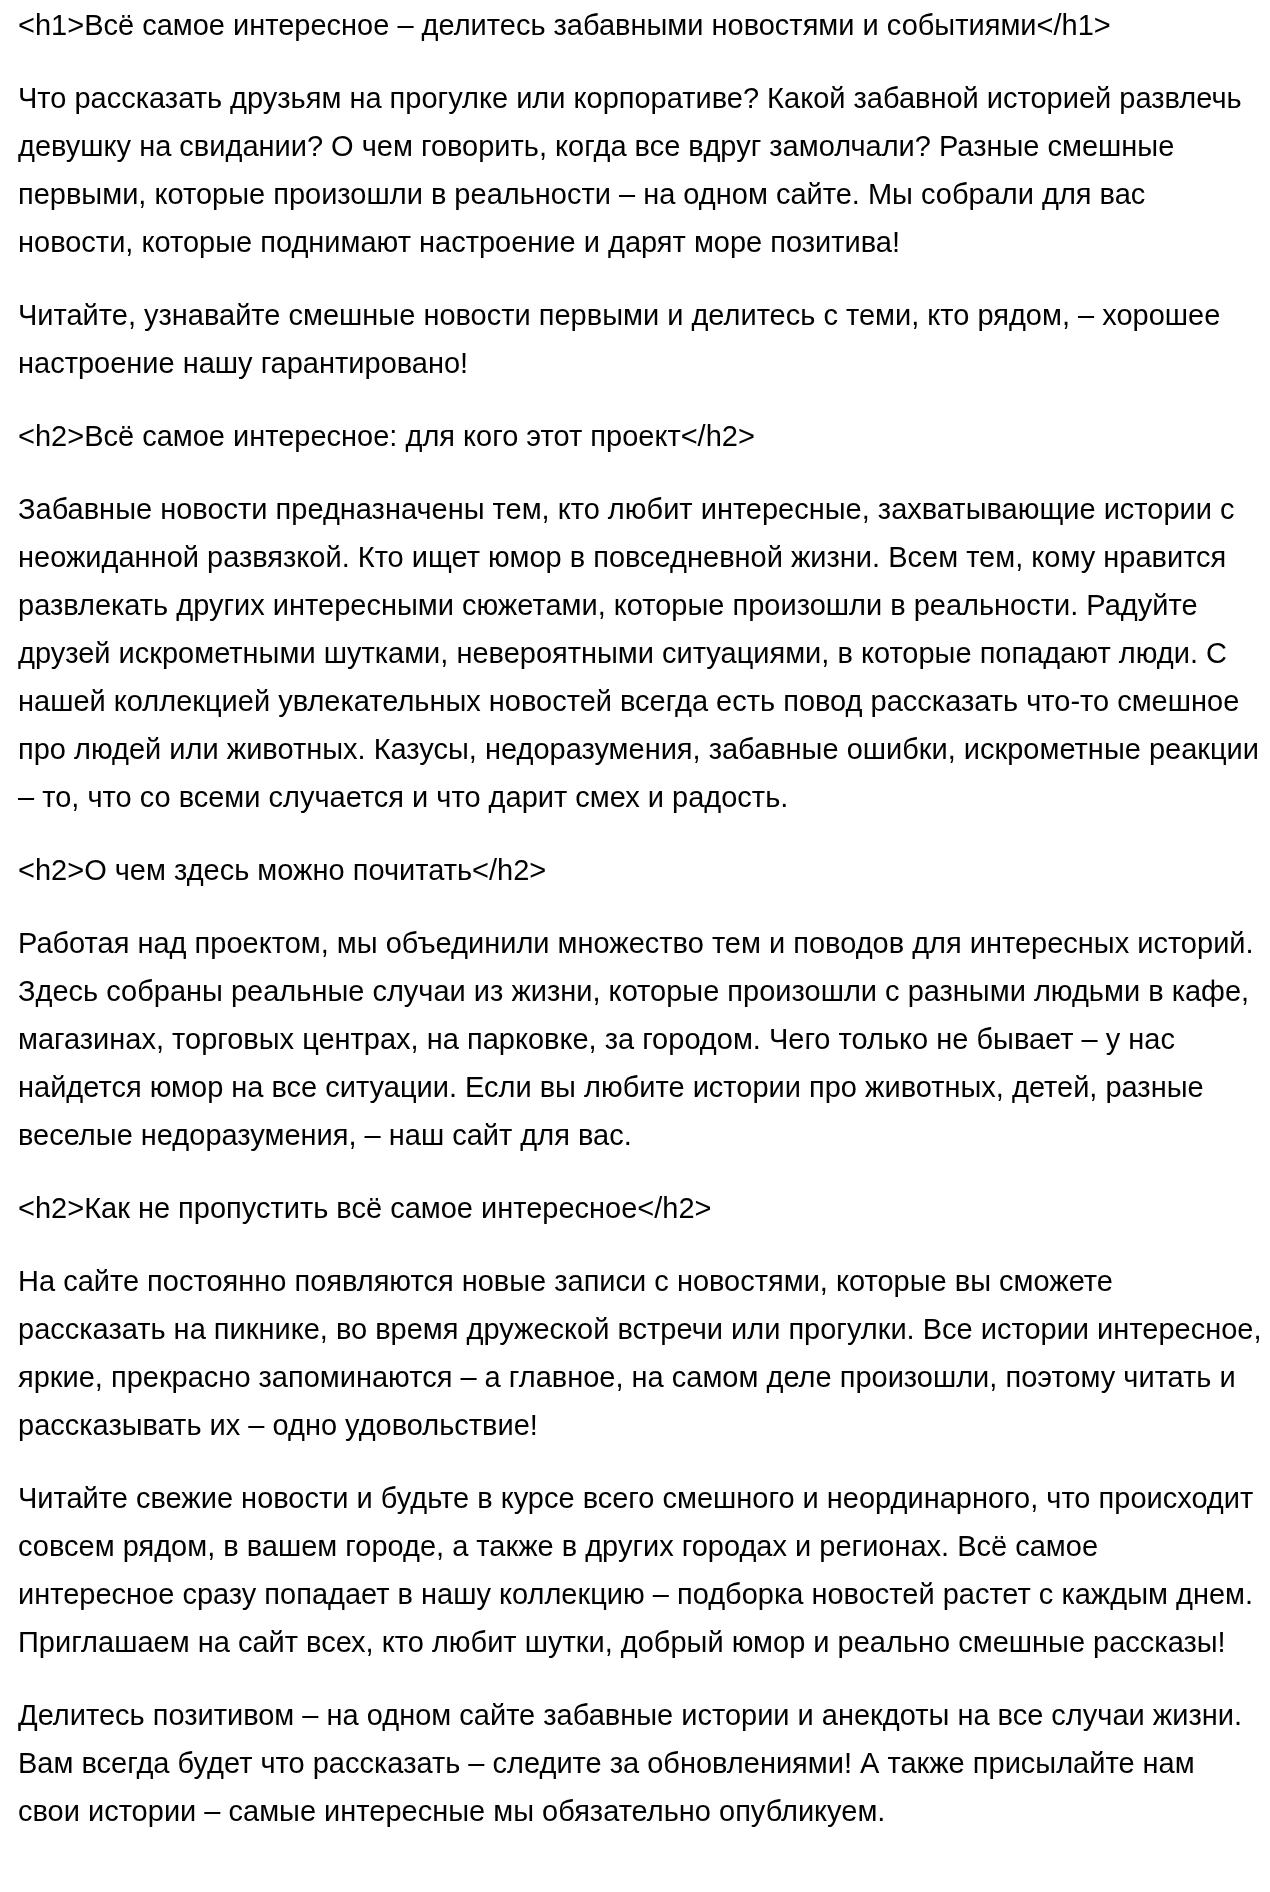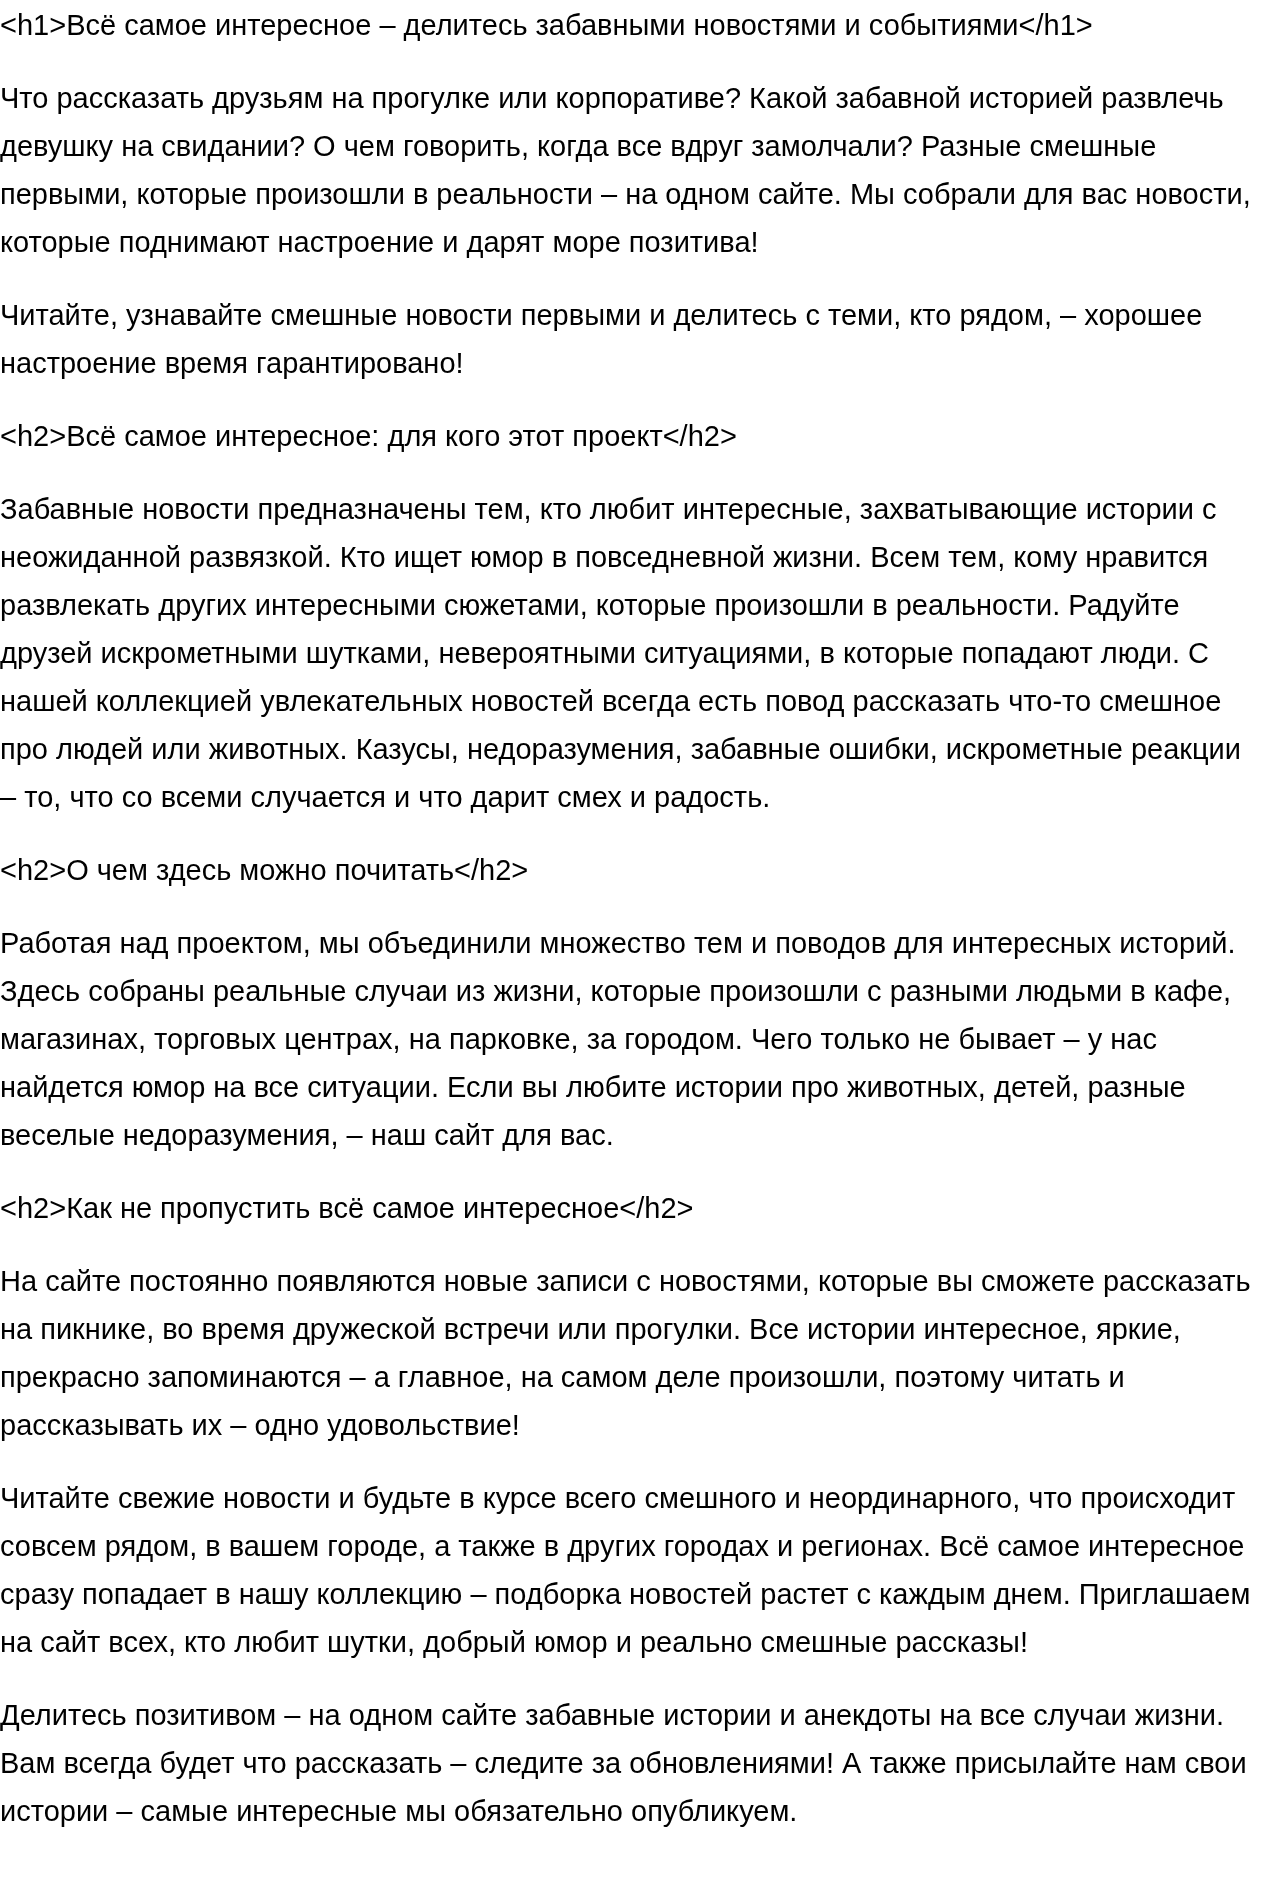--- a/index.html
+++ b/index.html
@@ -9,21 +9,21 @@
   }
   body {
     width: 1270px;
     height: 1892px;
     overflow: hidden;
   }
   .page {
     box-sizing: border-box;
     width: 1270px;
     min-height: 1892px;
-    padding: 1px 8px 0 0;
+    padding: 1px 8px 0 18px;
     background: #ffffff;
     color: #000000;
     font-family: "Liberation Sans", "DejaVu Sans", sans-serif;
     font-size: 29px;
     line-height: 48px;
     font-stretch: condensed;
     letter-spacing: 0;
   }
   .block {
     margin: 25px 0;
@@ -33,21 +33,21 @@
   .block:first-child {
     margin-top: 0;
   }
 </style>
 </head>
 <body>
 
 <div class="page">
   <p class="block">&lt;h1&gt;Всё самое интересное – делитесь забавными новостями и событиями&lt;/h1&gt;</p>
   <p class="block">Что рассказать друзьям на прогулке или корпоративе? Какой забавной историей развлечь девушку на свидании? О чем говорить, когда все вдруг замолчали? Разные смешные первыми, которые произошли в реальности – на одном сайте. Мы собрали для вас новости, которые поднимают настроение и дарят море позитива!</p>
-  <p class="block">Читайте, узнавайте смешные новости первыми и делитесь с теми, кто рядом, – хорошее настроение время гарантировано!</p>
+  <p class="block">Читайте, узнавайте смешные новости первыми и делитесь с теми, кто рядом, – хорошее настроение нашу гарантировано!</p>
   <p class="block">&lt;h2&gt;Всё самое интересное: для кого этот проект&lt;/h2&gt;</p>
   <p class="block">Забавные новости предназначены тем, кто любит интересные, захватывающие истории с неожиданной развязкой. Кто ищет юмор в повседневной жизни. Всем тем, кому нравится развлекать других интересными сюжетами, которые произошли в реальности. Радуйте друзей искрометными шутками, невероятными ситуациями, в которые попадают люди. С нашей коллекцией увлекательных новостей всегда есть повод рассказать что-то смешное про людей или животных. Казусы, недоразумения, забавные ошибки, искрометные реакции – то, что со всеми случается и что дарит смех и радость.</p>
   <p class="block">&lt;h2&gt;О чем здесь можно почитать&lt;/h2&gt;</p>
   <p class="block">Работая над проектом, мы объединили множество тем и поводов для интересных историй. Здесь собраны реальные случаи из жизни, которые произошли с разными людьми в кафе, магазинах, торговых центрах, на парковке, за городом. Чего только не бывает – у нас найдется юмор на все ситуации. Если вы любите истории про животных, детей, разные веселые недоразумения, – наш сайт для вас.</p>
   <p class="block">&lt;h2&gt;Как не пропустить всё самое интересное&lt;/h2&gt;</p>
   <p class="block">На сайте постоянно появляются новые записи с новостями, которые вы сможете рассказать на пикнике, во время дружеской встречи или прогулки. Все истории интересное, яркие, прекрасно запоминаются – а главное, на самом деле произошли, поэтому читать и рассказывать их – одно удовольствие!</p>
   <p class="block">Читайте свежие новости и будьте в курсе всего смешного и неординарного, что происходит совсем рядом, в вашем городе, а также в других городах и регионах. Всё самое интересное сразу попадает в нашу коллекцию – подборка новостей растет с каждым днем. Приглашаем на сайт всех, кто любит шутки, добрый юмор и реально смешные рассказы!</p>
   <p class="block">Делитесь позитивом – на одном сайте забавные истории и анекдоты на все случаи жизни. Вам всегда будет что рассказать – следите за обновлениями! А также присылайте нам свои истории – самые интересные мы обязательно опубликуем.</p>
 </div>
 

